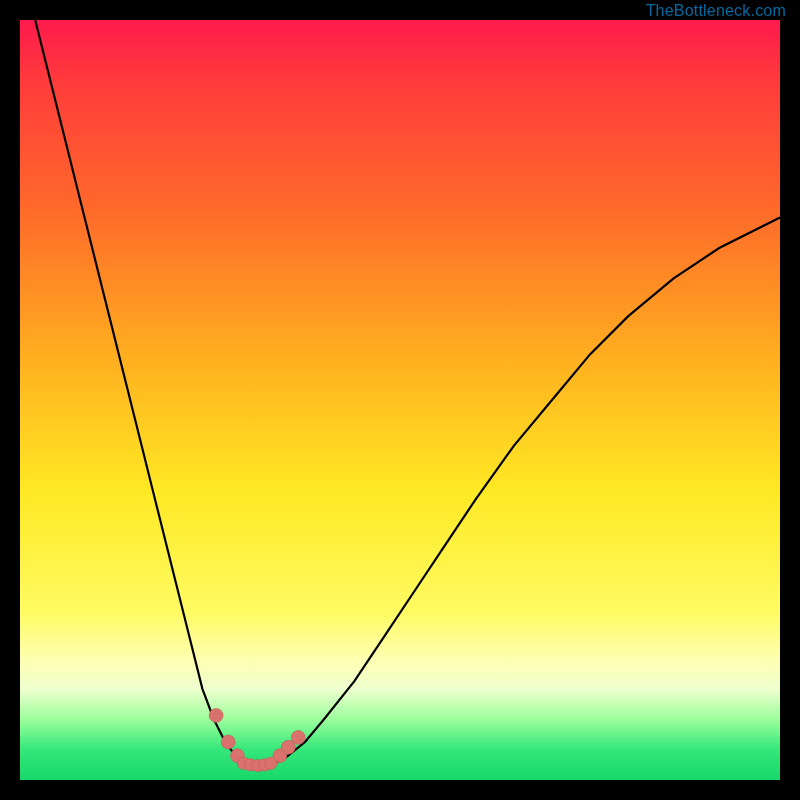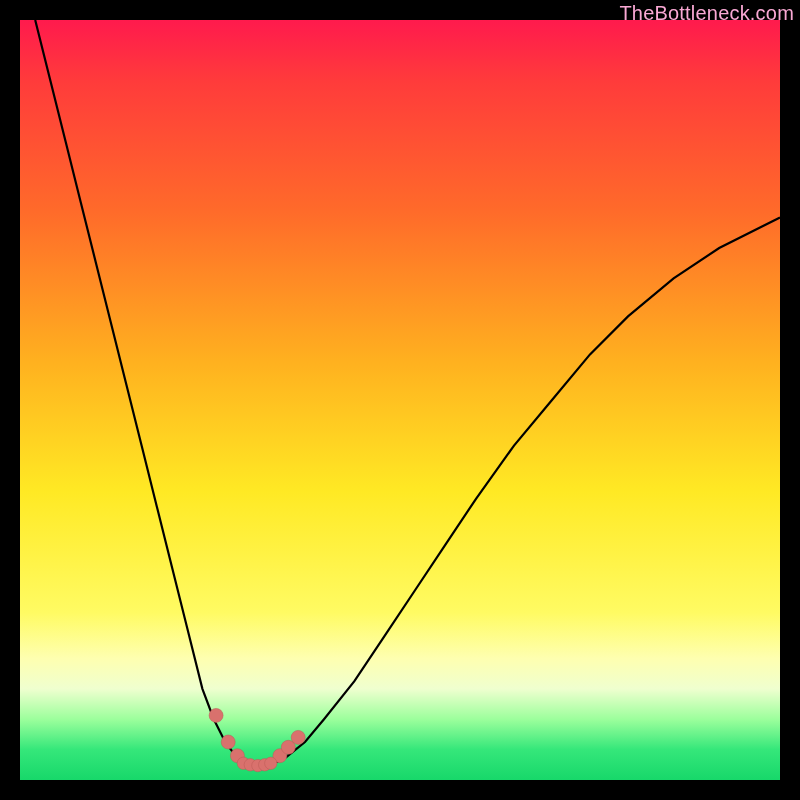--- a/index.html
+++ b/index.html
@@ -37,23 +37,23 @@
       #feffb0 84%,
       #efffcf 88%,
       #9cff9c 92%,
       #35e77a 96%,
       #17d86a 100%
     );
   }
   .watermark {
     position: absolute;
     top: 2px;
-    right: 6px;
-    color: #f9a8d4;
-    font-size: 20px;
+    right: 14px;
+    color: #0369a1;
+    font-size: 16px;
     letter-spacing: 0.2px;
     font-weight: 500;
   }
   svg.curves {
     position: absolute;
     left: 0;
     top: 0;
     width: 760px;
     height: 760px;
   }

